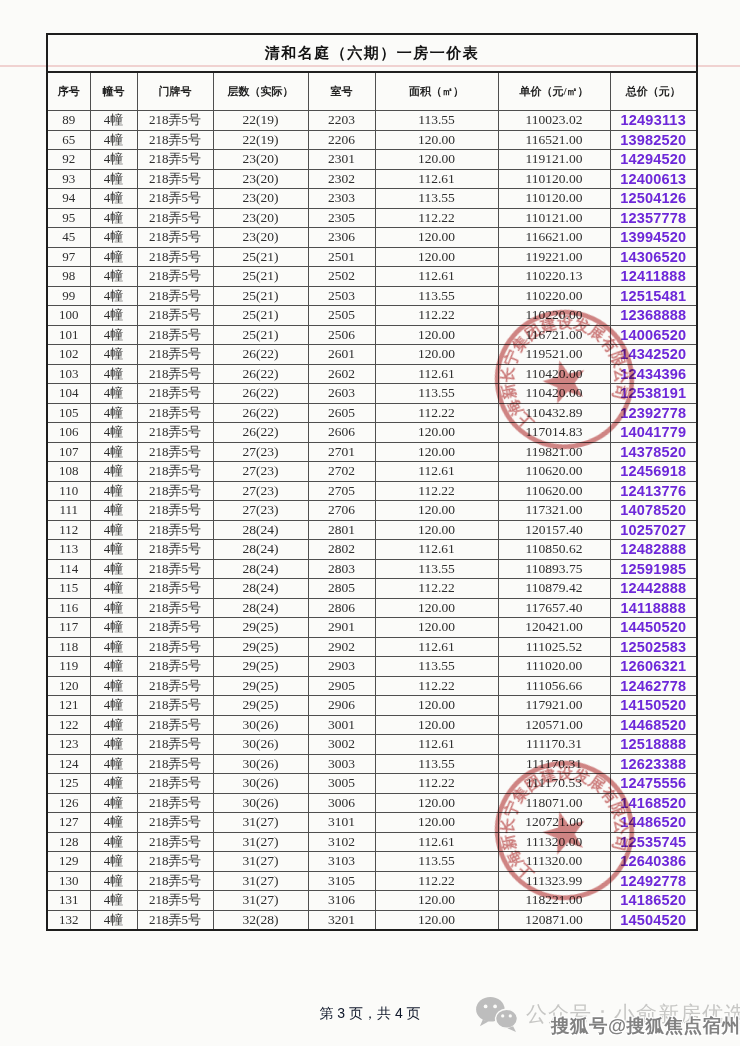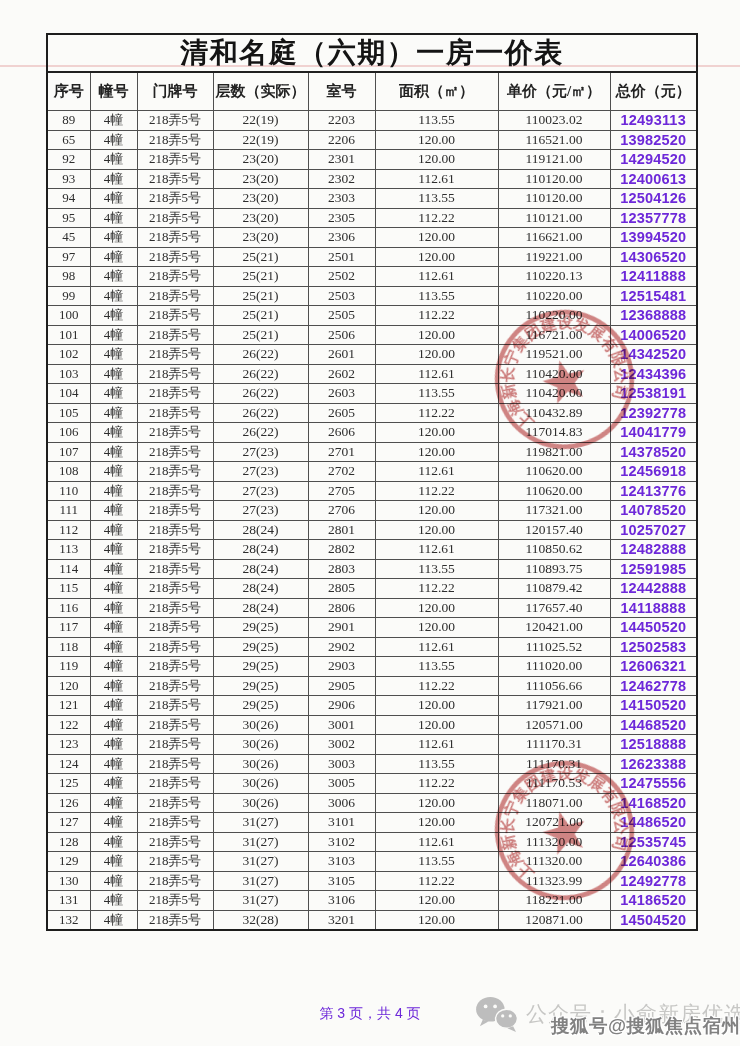--- a/index.html
+++ b/index.html
@@ -22,43 +22,43 @@
   }
   .price-table th, .price-table td{
     border:1px solid #4f4f4f;
     text-align:center; vertical-align:middle;
     color:#2e2e2e; font-size:13.5px;
     padding:0; line-height:18.5px; height:18.5px;
     overflow:hidden; white-space:nowrap;
   }
   .price-table th.title-cell{
     height:36px; line-height:36px;
-    font-size:28px; font-weight:bold; letter-spacing:1.5px; color:#141414;
+    font-size:15px; font-weight:bold; letter-spacing:1.5px; color:#141414;
     border-bottom:2px solid #202020;
   }
   .price-table thead tr.cols th{
     height:37px; line-height:37px;
-    font-size:15px; font-weight:600; color:#222;
+    font-size:11px; font-weight:600; color:#222;
   }
   .price-table td.c7{
     font-family:"Liberation Sans","DejaVu Sans",sans-serif;
     font-size:14.5px; font-weight:700; color:#6d28d9; letter-spacing:0.2px;
   }
   .price-table td.c0{ font-size:13px; }
   .price-table td.c1, .price-table td.c2{ font-size:13px; }
   .seal{
     position:absolute; width:155px; height:155px;
     mix-blend-mode:multiply; filter:blur(0.45px); opacity:0.85;
     transform:rotate(-15deg); pointer-events:none;
   }
   .seal-1{ left:487px; top:302px; }
   .seal-2{ left:487px; top:753px; }
   .page-info{
     position:absolute; left:0; top:1005px; width:740px;
-    text-align:center; font-size:14px; color:#6d28d9;
+    text-align:center; font-size:14px; color:#0f172a;
     font-family:"Liberation Sans","DejaVu Sans",sans-serif;
   }
   .wechat-group{
     position:absolute; left:474px; top:995px;
     display:flex; align-items:center; gap:6px;
   }
   .wechat-label{
     font-family:"Liberation Sans","DejaVu Sans",sans-serif;
     font-size:21px; font-weight:500; color:#c7c7c5; letter-spacing:1px;
     white-space:nowrap;

